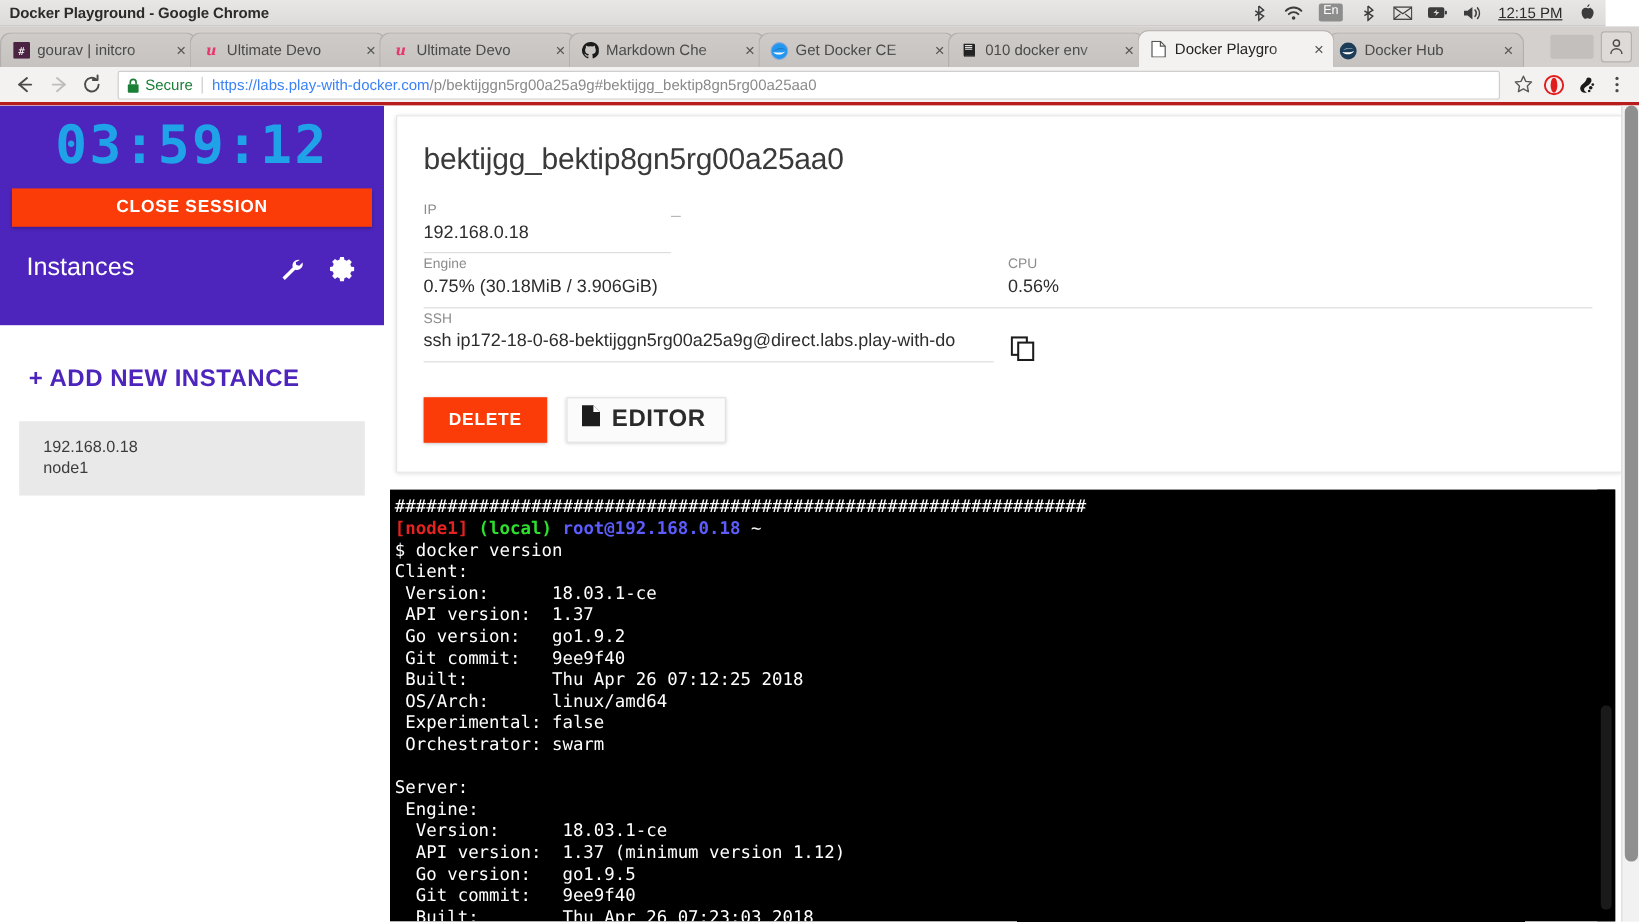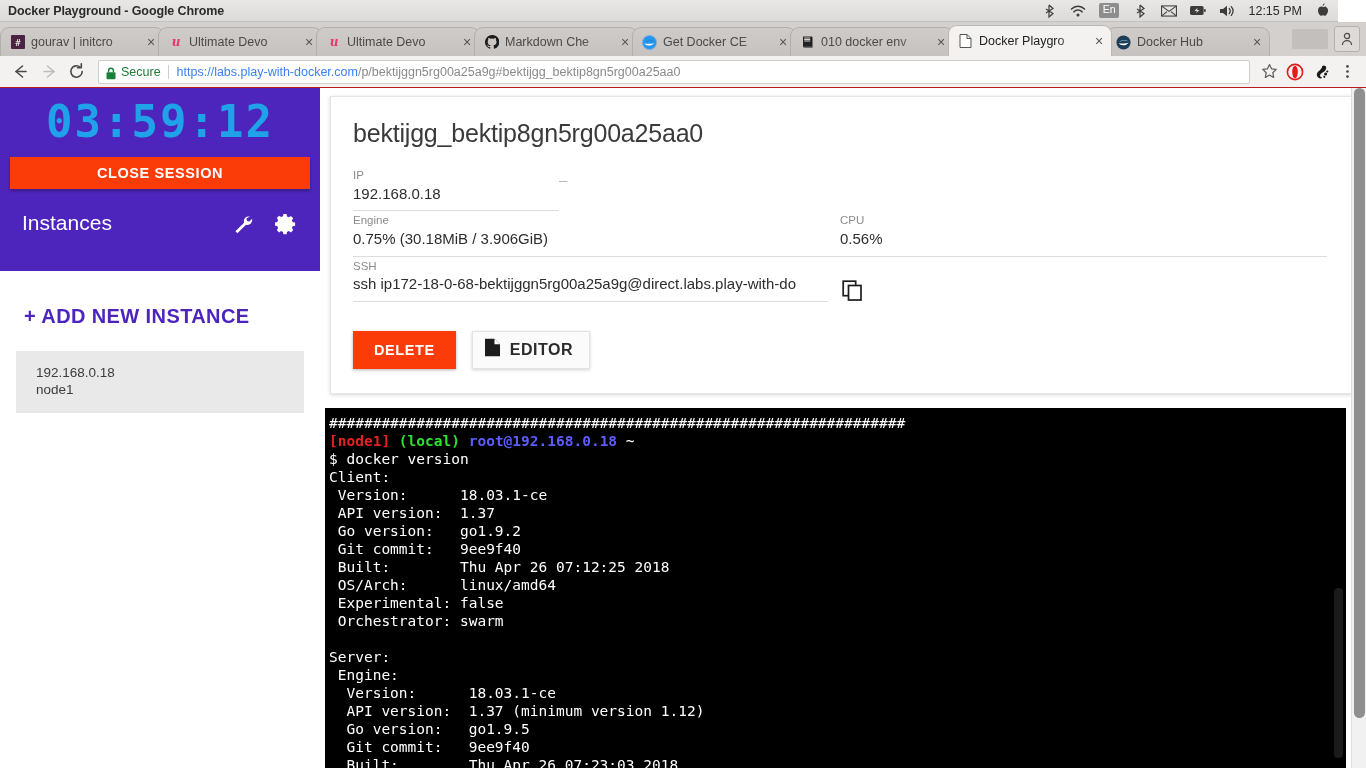--- a/index.html
+++ b/index.html
@@ -27,21 +27,21 @@
     gap: 13px; padding-right: 7px; height: 22px;
   }
   .tray-ico { width: 16px; height: 16px; display: flex; align-items: center;
               justify-content: center; color: #3c3c3c; }
   .tray-ico svg { display: block; }
   .tray-lang {
     background: #8d8d8d; color: #ffffff; font-size: 10.5px;
     padding: 1px 4px 2px; border-radius: 2px; line-height: 1.1;
     font-family: "Liberation Sans", sans-serif;
   }
-  .tray-clock { font-size: 12.5px; color: #2b2b2b; }
+  .tray-clock { font-size: 12.5px; color: #2b2b2b; text-decoration: underline; }
 
   
   .tabstrip {
     position: absolute; top: 22px; left: 0;
     width: 1366px; height: 34px;
     background: #d4d0cd;
     display: flex; align-items: flex-end;
   }
   .tab {
     position: relative;
@@ -84,21 +84,21 @@
   .user-btn {
     width: 26px; height: 26px; border: 1px solid #b5b1ae; border-radius: 3px;
     background: #dedad7; display: flex; align-items: center; justify-content: center;
   }
 
   
   .toolbar {
     position: absolute; top: 56px; left: 0;
     width: 1366px; height: 32px;
     background: #f3f2f1;
-    border-bottom: 1px solid #b91c1c;
+    border-bottom: 3px solid #b91c1c;
     display: flex; align-items: center; padding: 0 6px;
   }
   .nav-btn {
     width: 28px; height: 28px; display: flex; align-items: center;
     justify-content: center; color: #5a5a5a;
   }
   .nav-btn.disabled { color: #bdbdbd; }
   .omnibox {
     flex: 1 1 auto; height: 24px; margin: 0 6px 0 8px;
     background: #ffffff; border: 1px solid #d0cecc; border-radius: 2px;
@@ -194,21 +194,21 @@
   .btns { margin-top: 26px; display: flex; align-items: center; }
   .btn-delete {
     background: #fb3c09; color: #fff; border: none;
     height: 38px; padding: 0 21px; font-size: 14.5px; font-weight: bold;
     letter-spacing: 0.6px; cursor: pointer;
     box-shadow: 0 1px 3px rgba(0,0,0,0.3);
     font-family: "Liberation Sans", sans-serif;
   }
   .btn-editor {
     background: #fbfbfb; color: #2b2b2b; border: 1px solid #e3e3e3;
-    height: 38px; padding: 0 16px 0 11px; font-size: 16px; font-weight: bold;
+    height: 38px; padding: 0 16px 0 11px; font-size: 20px; font-weight: bold;
     letter-spacing: 0.5px; cursor: pointer; margin-left: 16px;
     display: flex; align-items: center; gap: 9px;
     box-shadow: 0 1px 3px rgba(0,0,0,0.18);
     font-family: "Liberation Sans", sans-serif;
   }
 
   
   .term {
     position: absolute; top: 320px; left: 5px; width: 1021px; height: 360px;
     background: #000000; color: #ffffff;

